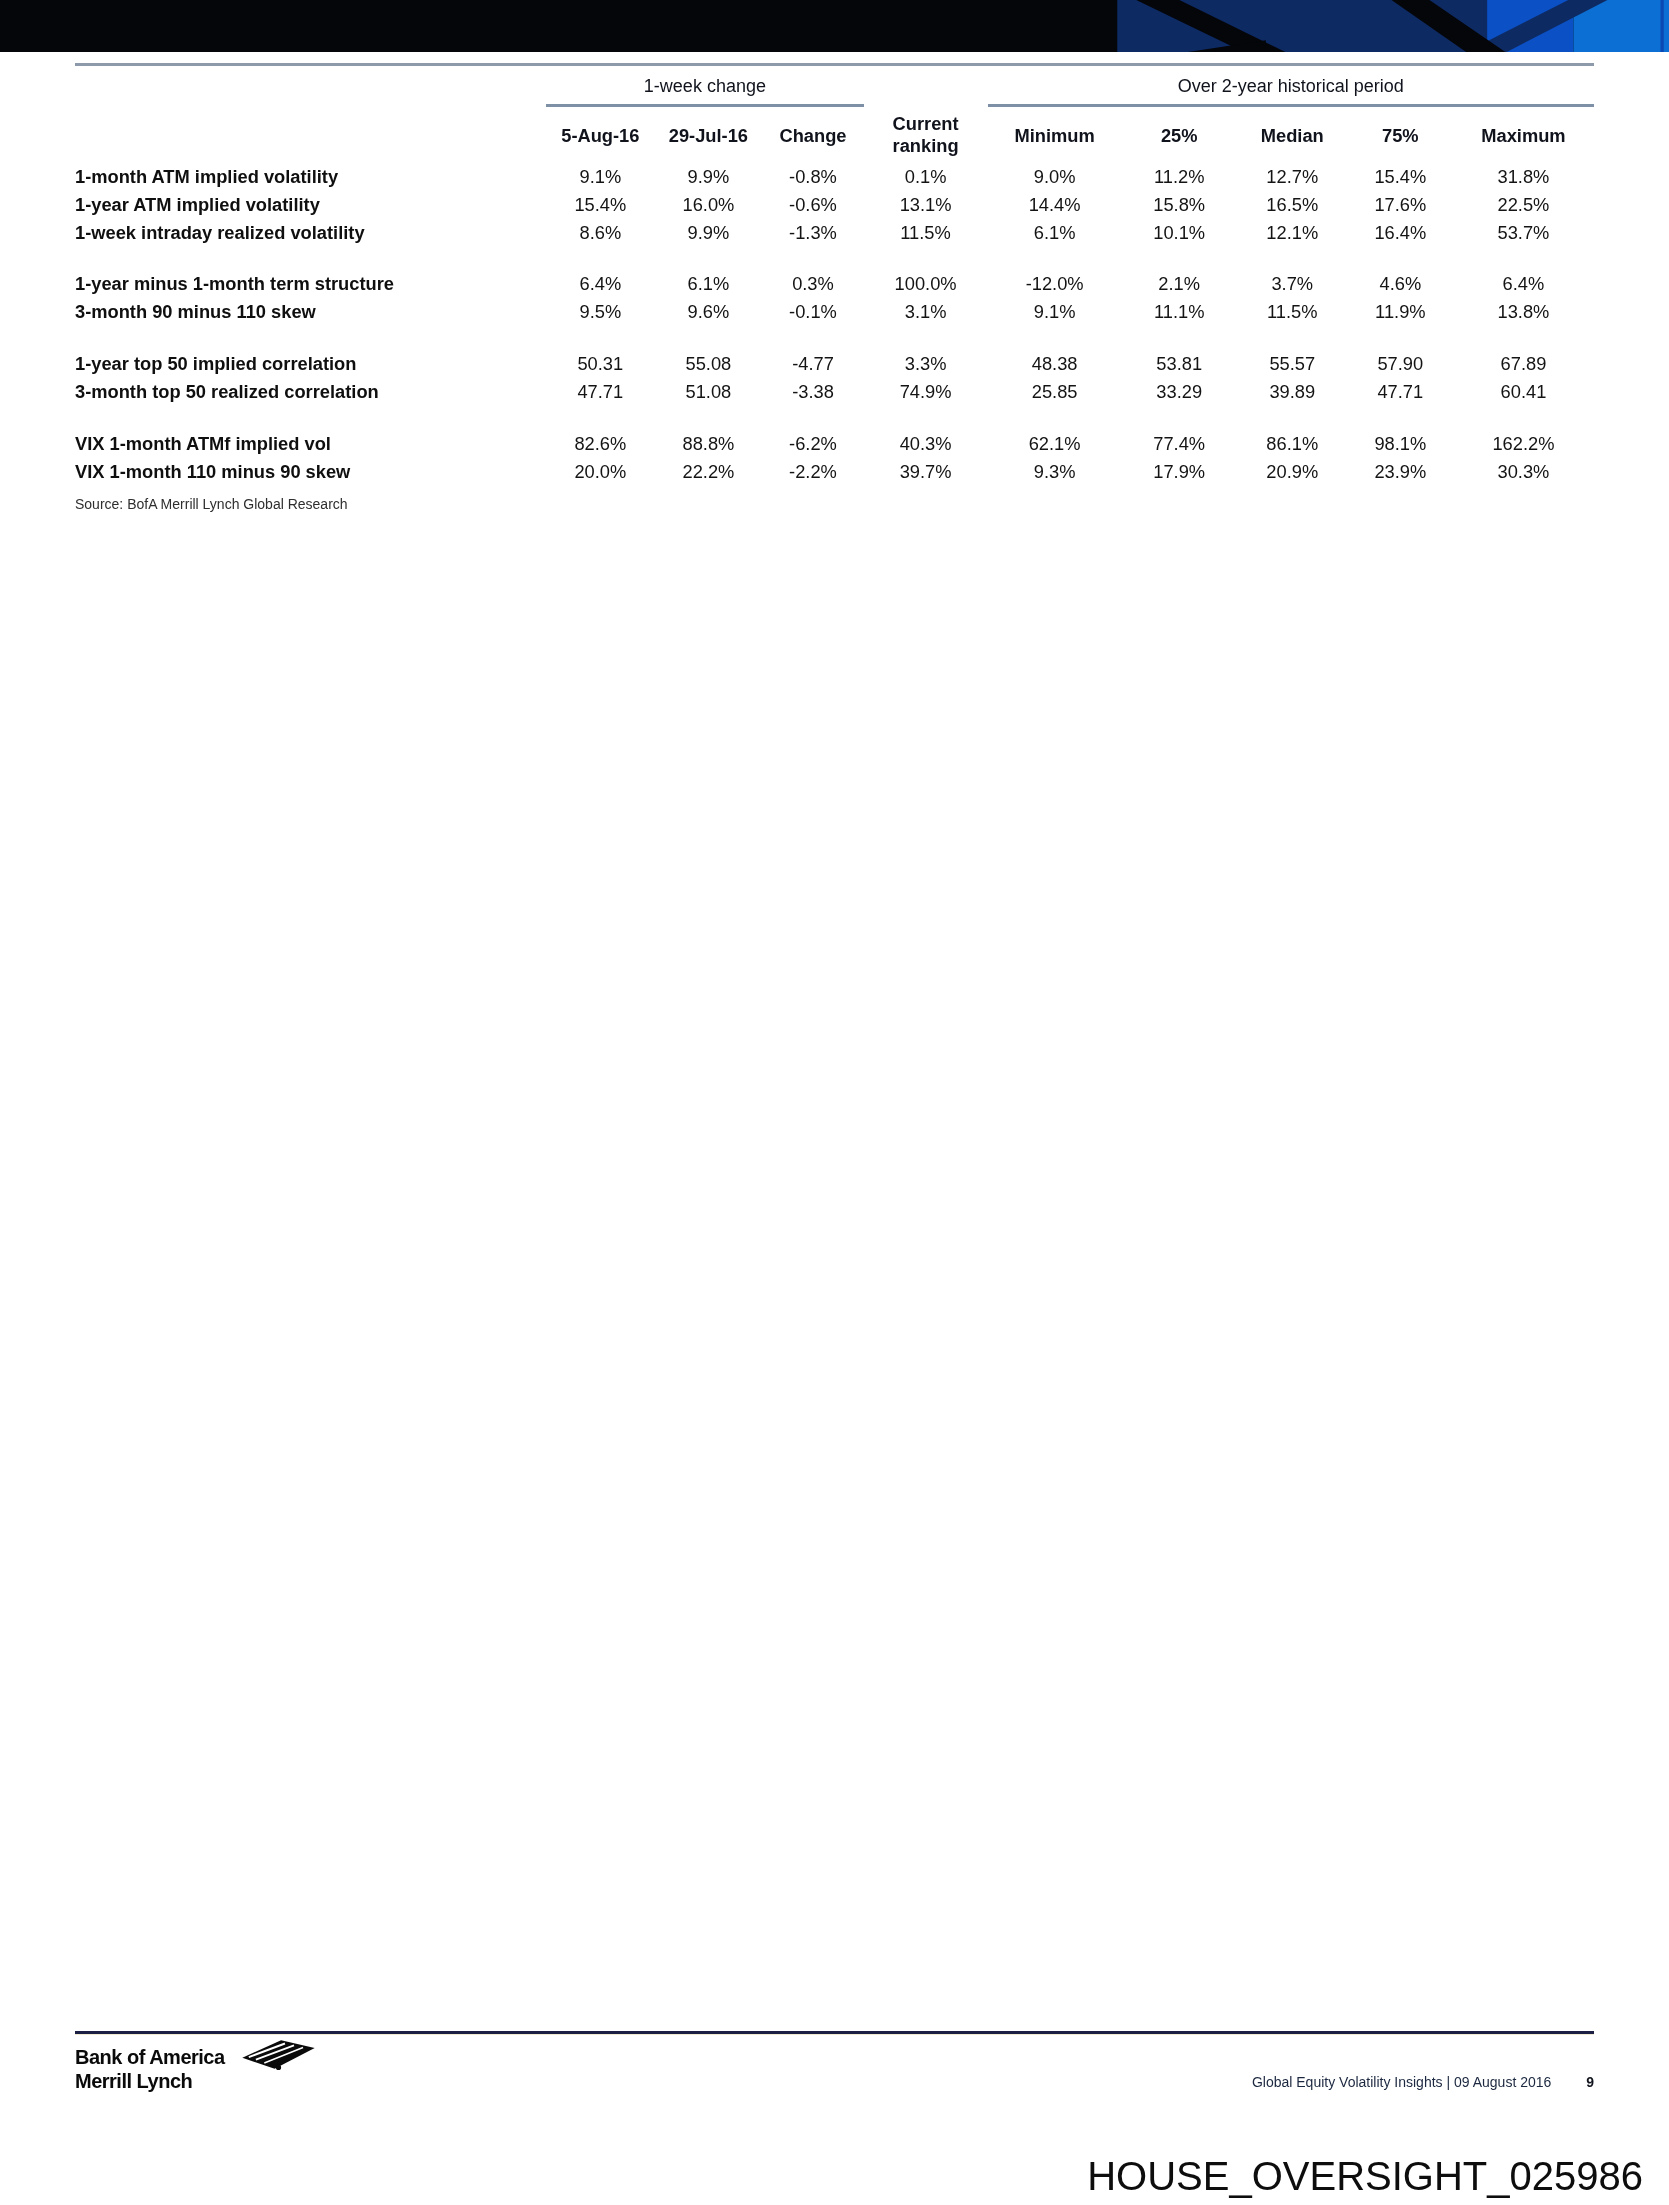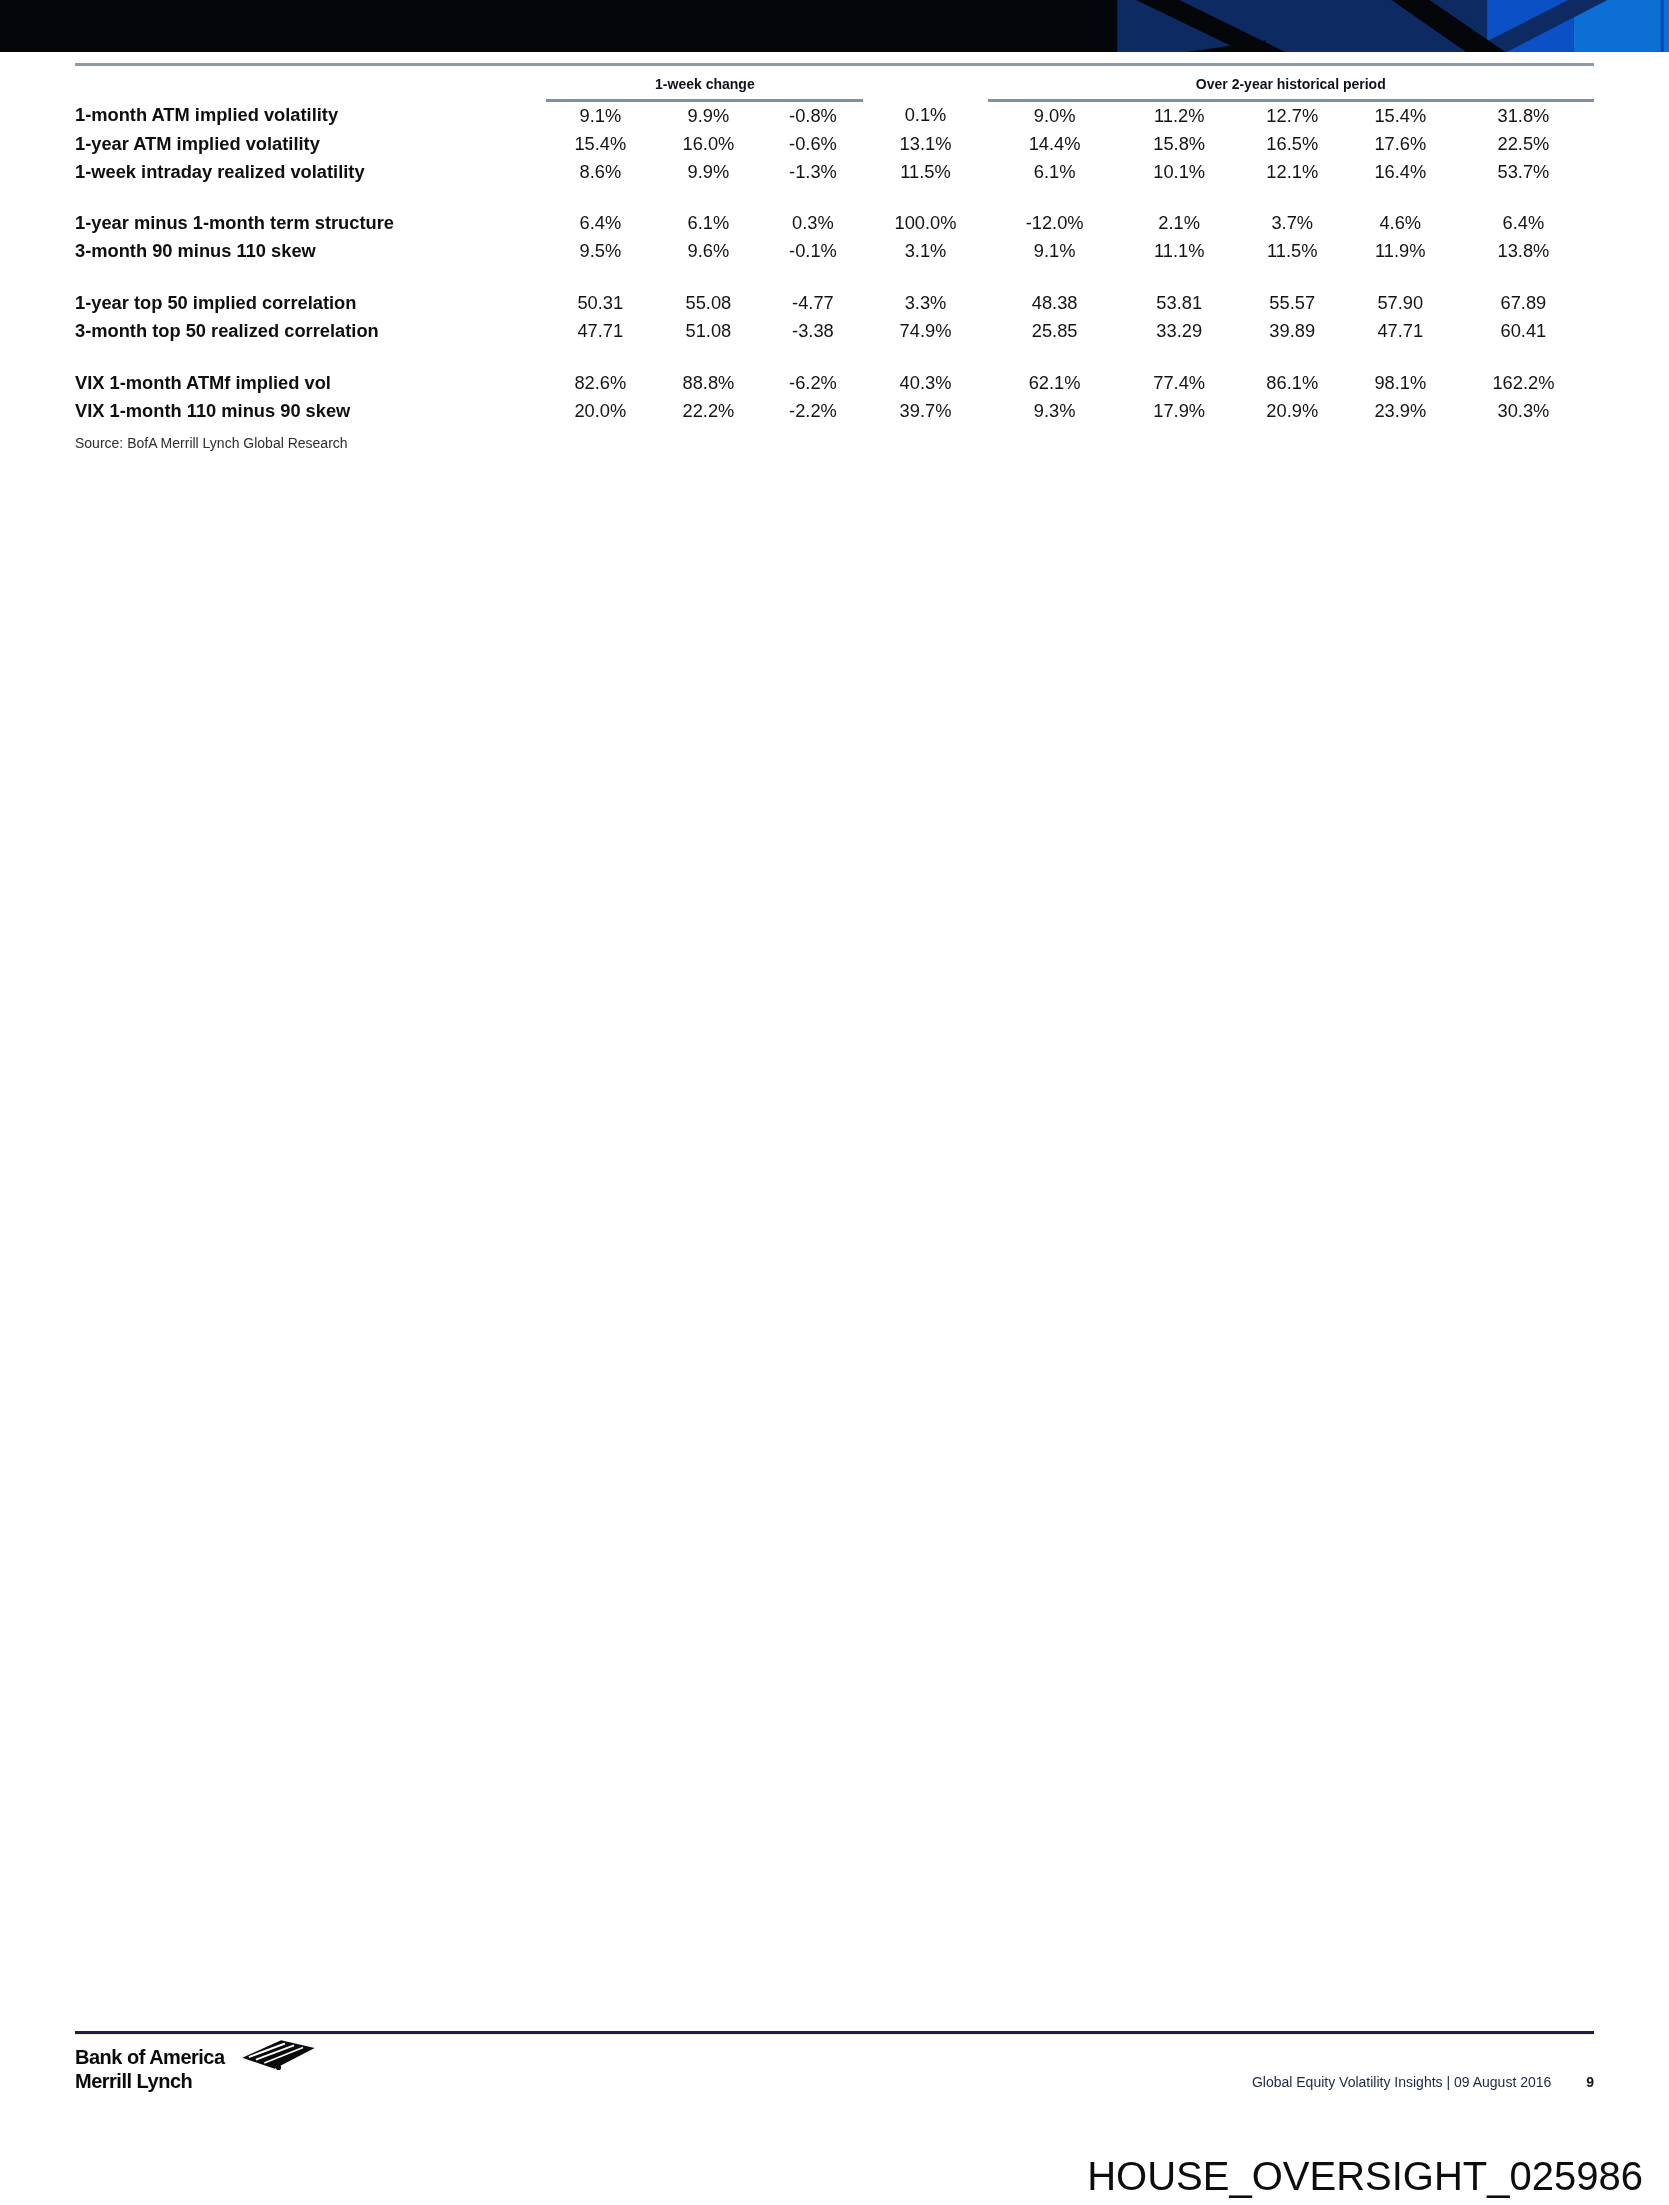--- a/index.html
+++ b/index.html
@@ -11,21 +11,21 @@
   .content { margin:0 75px; }
   .title {
     font-size:20px; font-weight:bold; color:#18253f;
     margin:72px 0 0 0; letter-spacing:-0.2px;
   }
   .rule-top { height:3.3px; background:#8c9aac; margin-top:10.5px; }
   table.datatable {
     width:1519px; table-layout:fixed; border-collapse:collapse; margin-top:1.3px;
   }
   th.grp {
-    font-size:14px; font-weight:bold; color:#10131c; text-align:center;
+    font-size:18px; font-weight:normal; color:#10131c; text-align:center;
     padding:9.2px 0 6.5px 0; border-bottom:3.9px solid #7e90a5;
   }
   th.nogrp { border-bottom:none; }
   tr.colhead th {
     font-size:18.3px; font-weight:bold; color:#10131c; text-align:center;
     padding:7.9px 3.9px 6.5px 3.9px; line-height:21.6px; vertical-align:middle;
     font-family:"Liberation Sans", sans-serif;
   }
   tbody td {
     font-size:18.3px; color:#141414; text-align:center; height:28px;
@@ -84,20 +84,32 @@
         <col style="width:105px">
           <col style="width:141px">
       </colgroup>
       <thead>
         <tr>
           <th class="nogrp"></th>
           <th colspan="3" class="grp">1-week change</th>
           <th class="nogrp"></th>
           <th colspan="5" class="grp">Over 2-year historical period</th>
         </tr>
+        <tr class="colhead" id="colhead">
+          <th></th>
+        <th>5-Aug-16</th>
+            <th>29-Jul-16</th>
+            <th>Change</th>
+            <th>Current ranking</th>
+            <th>Minimum</th>
+            <th>25%</th>
+            <th>Median</th>
+            <th>75%</th>
+            <th>Maximum</th>
+          </tr>
       </thead>
       <tbody id="tbody">
           <tr>
             <td class="rowlabel">1-month ATM implied volatility</td>
             <td>9.1%</td>
             <td>9.9%</td>
             <td>-0.8%</td>
             <td>0.1%</td>
             <td>9.0%</td>
             <td>11.2%</td>

